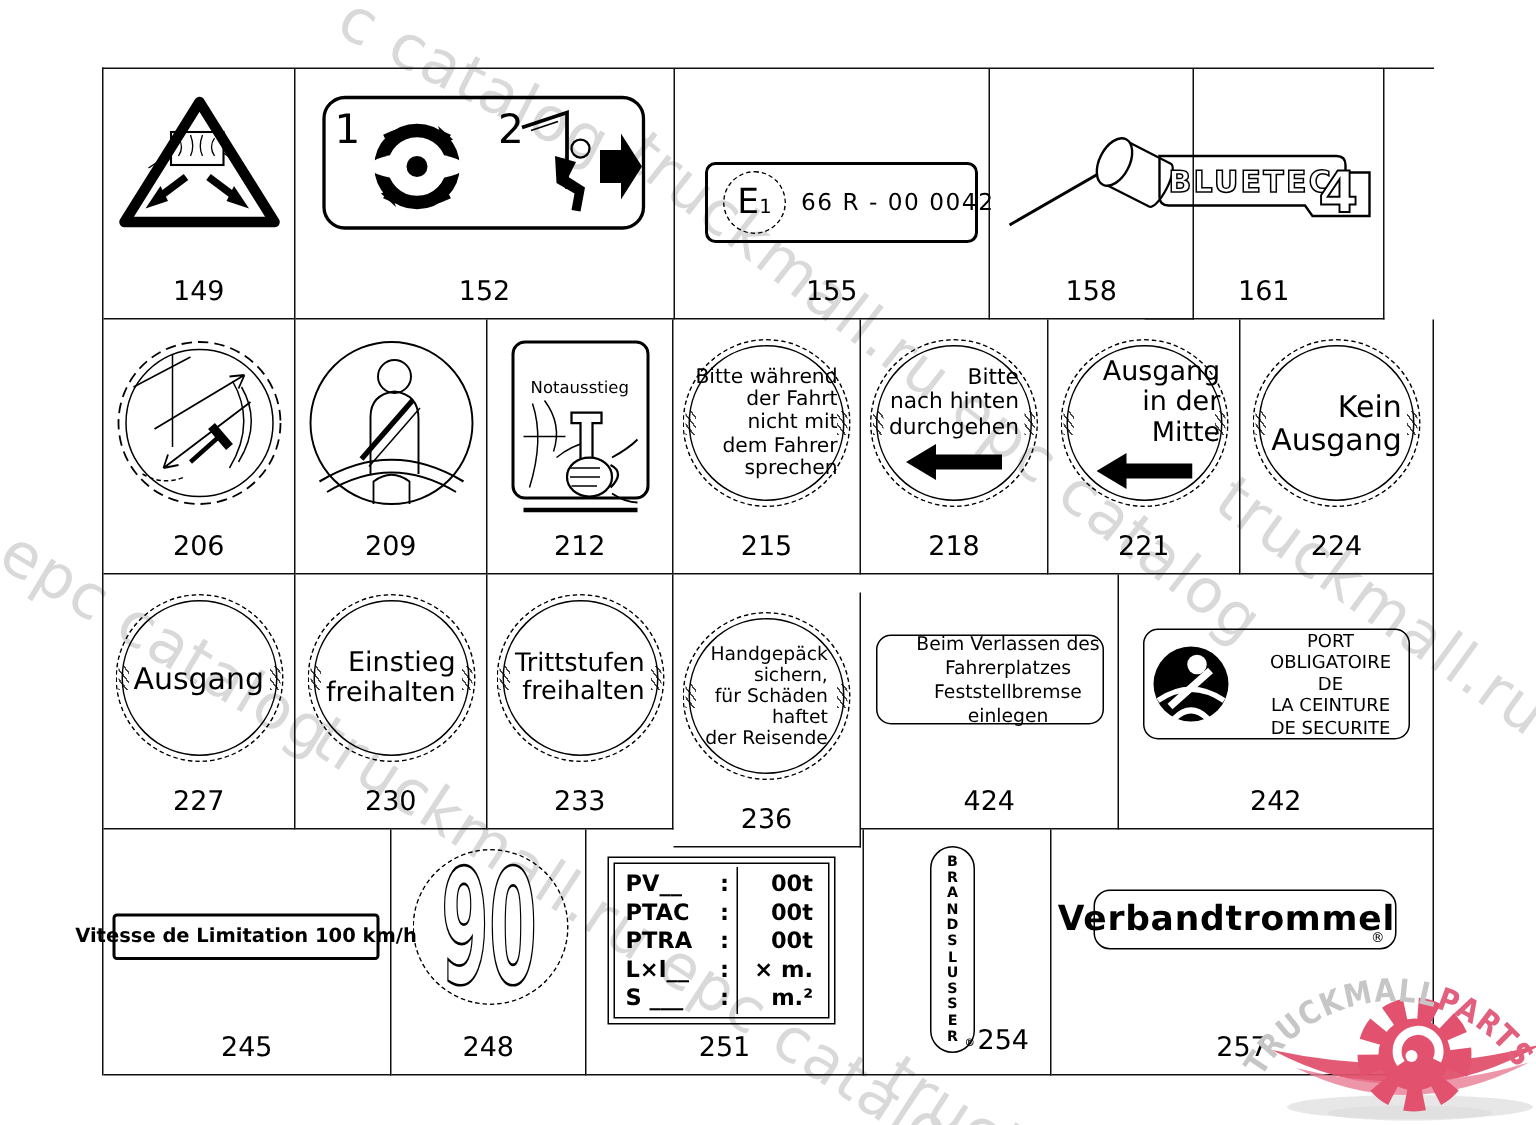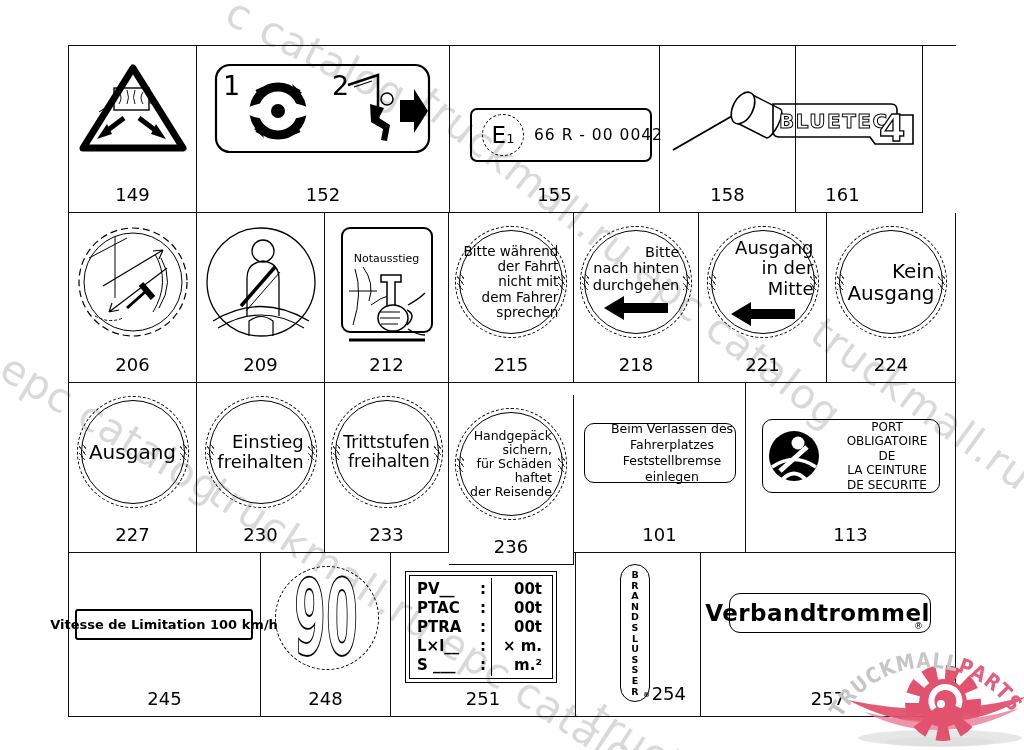--- a/index.html
+++ b/index.html
@@ -310,38 +310,38 @@
     </div>
     <div class="num">236</div>
   </div>
 
   <div class="cell" style="left:505px;top:337px;width:172px;height:170px">
     <div class="rbox" style="left:10px;top:40px;width:152px;height:60px">
       <span class="pre" style="font-size:12.5px;line-height:1.3">Beim Verlassen des
 Fahrerplatzes
 Feststellbremse einlegen</span>
     </div>
-    <div class="num">101</div>
+    <div class="num">424</div>
   </div>
 
   <div class="cell" style="left:677px;top:337px;width:210px;height:170px">
     <div class="rbox" style="left:16px;top:36px;width:178px;height:74px;gap:20px;padding:0 5px">
       <svg width="52" height="52" style="flex:0 0 auto">
         <circle cx="26" cy="26" r="25" fill="#000"></circle>
         <circle cx="30" cy="13" r="6.5" fill="#fff"></circle>
         <path d="M39 17 L12 41" stroke="#fff" stroke-width="5"></path>
         <path d="M4 37 Q26 22 48 37" stroke="#fff" stroke-width="3.5" fill="none"></path>
         <path d="M15 49 Q26 38 37 49" stroke="#fff" stroke-width="4" fill="none"></path>
       </svg>
       <span class="pre" style="font-size:12px;line-height:1.2">PORT
 OBLIGATOIRE DE
 LA CEINTURE
 DE SECURITE</span>
     </div>
-    <div class="num">113</div>
+    <div class="num">242</div>
   </div>
 
   <div class="cell" style="left:0;top:507px;width:192px;height:164px">
     <div class="vit">
       <span>Vitesse de Limitation 100 km/h</span>
     </div>
     <div class="num">245</div>
   </div>
 
   <div class="cell" style="left:192px;top:507px;width:130px;height:164px">

